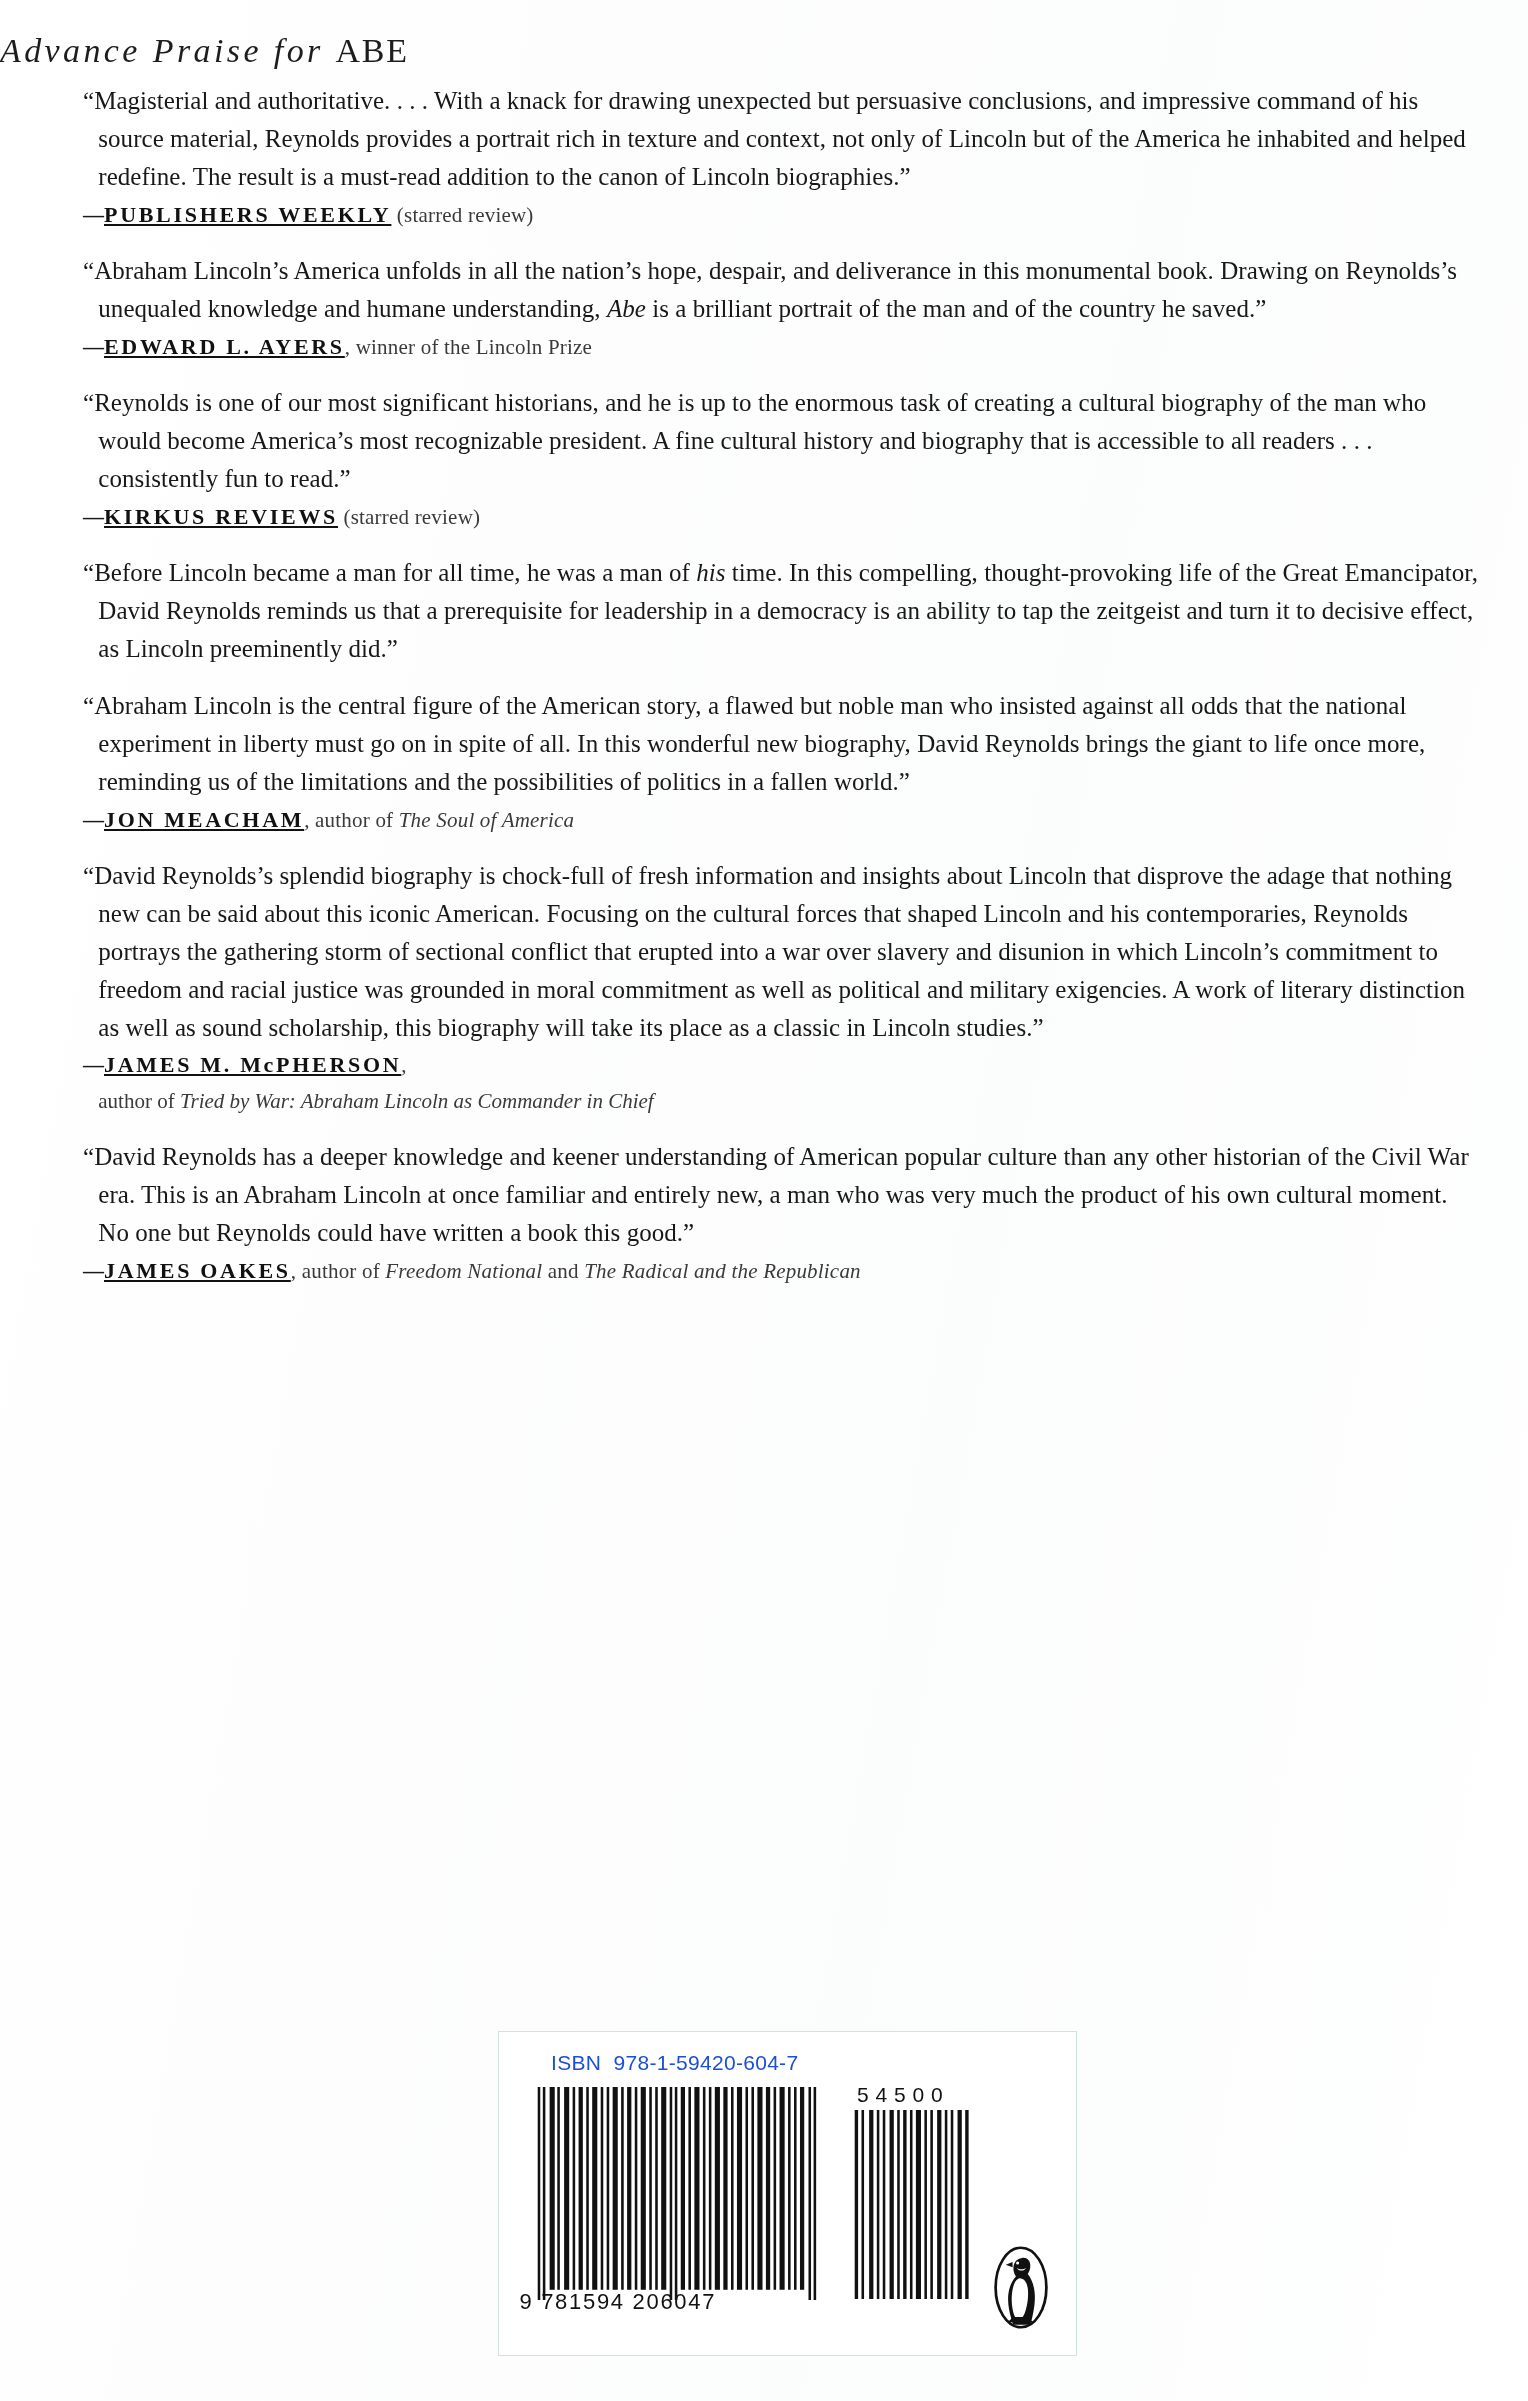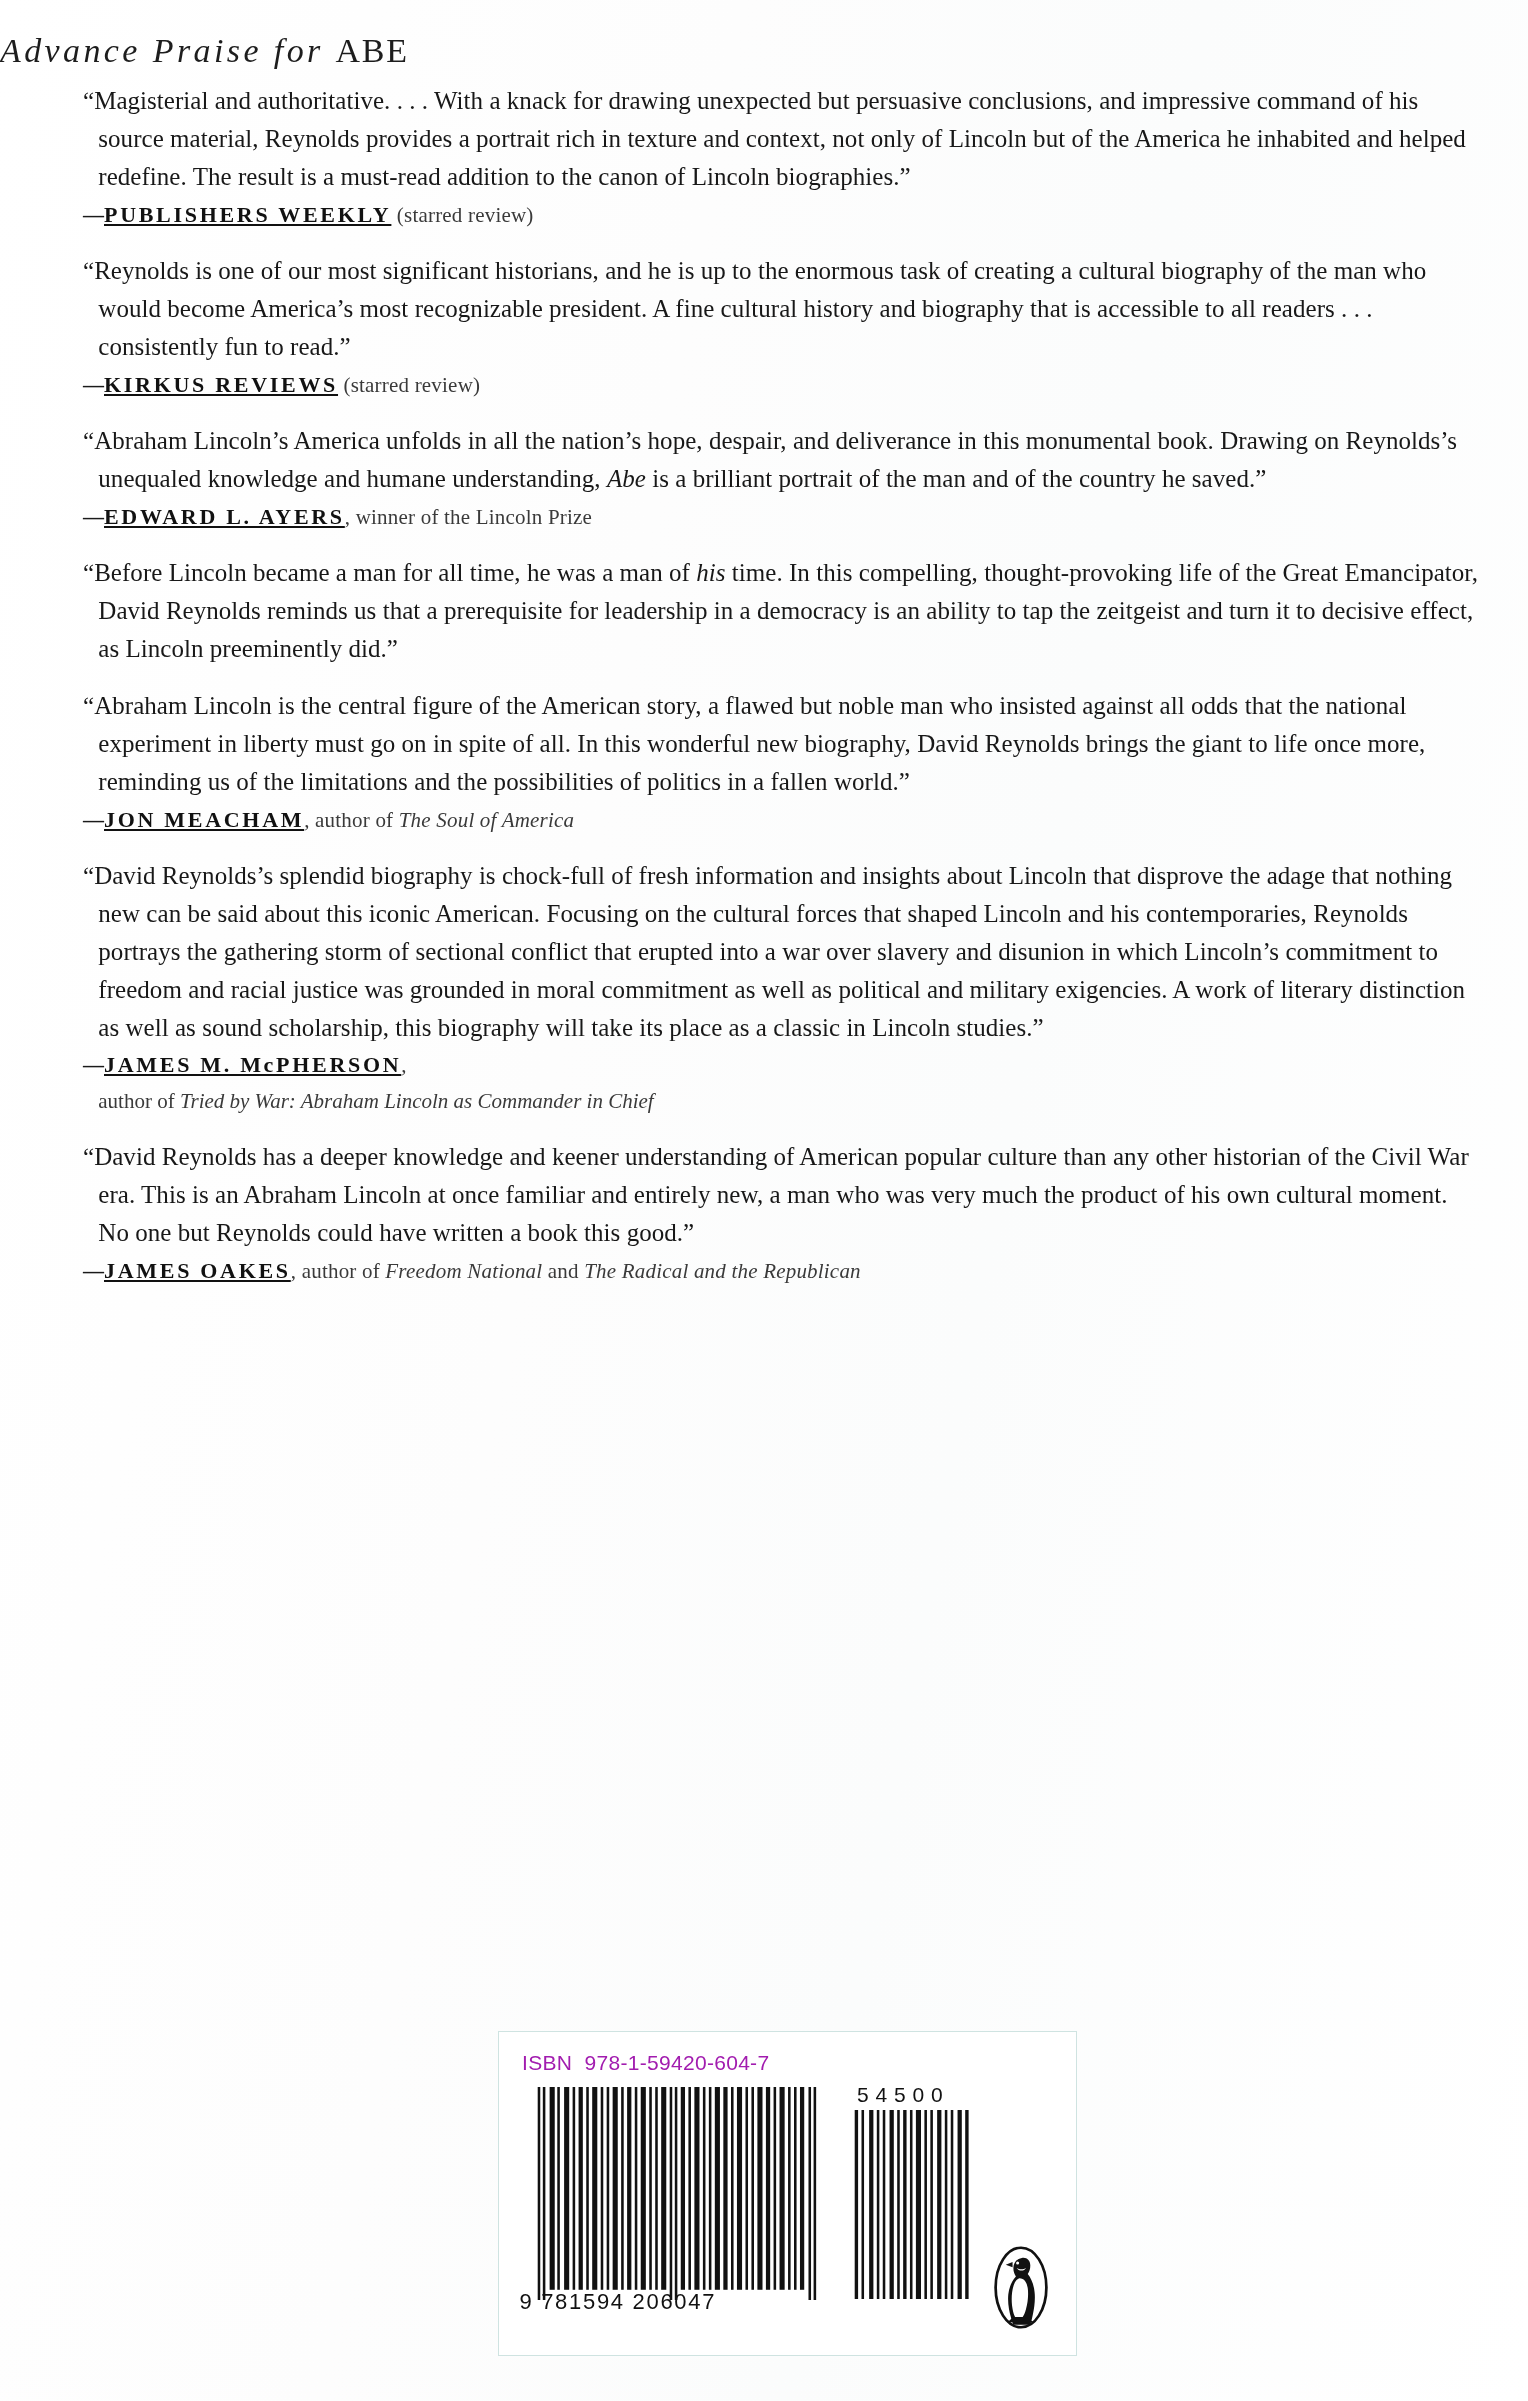--- a/index.html
+++ b/index.html
@@ -106,26 +106,26 @@
     left: 498px;
     top: 2031px;
     width: 579px;
     height: 325px;
     border: 1.7px solid #cfe3e1;
     background: #ffffff;
     box-sizing: border-box;
   }
   .isbn-text {
     position: absolute;
-    left: 23px;
+    left: 52px;
     top: 19px;
     font-family: "Liberation Sans", "DejaVu Sans", sans-serif;
     font-size: 21px;
     letter-spacing: 0.3px;
-    color: #a21caf;
+    color: #1d4ed8;
     white-space: pre;
   }
   .ean-main {
     position: absolute;
     left: 37px;
     top: 55px;
     width: 281px;
     height: 213px;
   }
   .ean-supp {
@@ -178,27 +178,27 @@
 <div class="page-title"><span>Advance Praise for </span><span class="roman">ABE</span></div>
 
 <div class="blurbs">
 
   <div class="blurb">
     <div class="blurb-quote">“Magisterial and authoritative. . . . With a knack for drawing unexpected but persuasive conclusions, and impressive command of his source material, Reynolds provides a portrait rich in texture and context, not only of Lincoln but of the America he inhabited and helped redefine. The result is a must-read addition to the canon of Lincoln biographies.”</div>
     <div class="attrib"><span class="dash">—</span><span class="who">PUBLISHERS WEEKLY</span><span class="desc"> (starred review)</span></div>
   </div>
 
   <div class="blurb">
+    <div class="blurb-quote"><span>“Abraham Lincoln’s America unfolds in all the nation’s hope, despair, and deliverance in this monumental book. Drawing on Reynolds’s unequaled knowledge and humane understanding, </span><em>Abe</em><span> is a brilliant portrait of the man and of the country he saved.”</span></div>
+    <div class="attrib"><span class="dash">—</span><span class="who">EDWARD L. AYERS</span><span class="desc">, winner of the Lincoln Prize</span></div>
+  </div>
+
+  <div class="blurb">
     <div class="blurb-quote">“Reynolds is one of our most significant historians, and he is up to the enormous task of creating a cultural biography of the man who would become America’s most recognizable president. A fine cultural history and biography that is accessible to all readers . . . consistently fun to read.”</div>
     <div class="attrib"><span class="dash">—</span><span class="who">KIRKUS REVIEWS</span><span class="desc"> (starred review)</span></div>
-  </div>
-
-  <div class="blurb">
-    <div class="blurb-quote"><span>“Abraham Lincoln’s America unfolds in all the nation’s hope, despair, and deliverance in this monumental book. Drawing on Reynolds’s unequaled knowledge and humane understanding, </span><em>Abe</em><span> is a brilliant portrait of the man and of the country he saved.”</span></div>
-    <div class="attrib"><span class="dash">—</span><span class="who">EDWARD L. AYERS</span><span class="desc">, winner of the Lincoln Prize</span></div>
   </div>
 
   <div class="blurb">
     <div class="blurb-quote"><span>“Before Lincoln became a man for all time, he was a man of </span><em>his</em><span> time. In this compelling, thought-provoking life of the Great Emancipator, David Reynolds reminds us that a prerequisite for leadership in a democracy is an ability to tap the zeitgeist and turn it to decisive effect, as Lincoln preeminently did.”</span></div>
   </div>
 
   <div class="blurb">
     <div class="blurb-quote">“Abraham Lincoln is the central figure of the American story, a flawed but noble man who insisted against all odds that the national experiment in liberty must go on in spite of all. In this wonderful new biography, David Reynolds brings the giant to life once more, reminding us of the limitations and the possibilities of politics in a fallen world.”</div>
     <div class="attrib"><span class="dash">—</span><span class="who">JON MEACHAM</span><span class="desc">, author of </span><span class="desc"><em>The Soul of America</em></span></div>
   </div>

